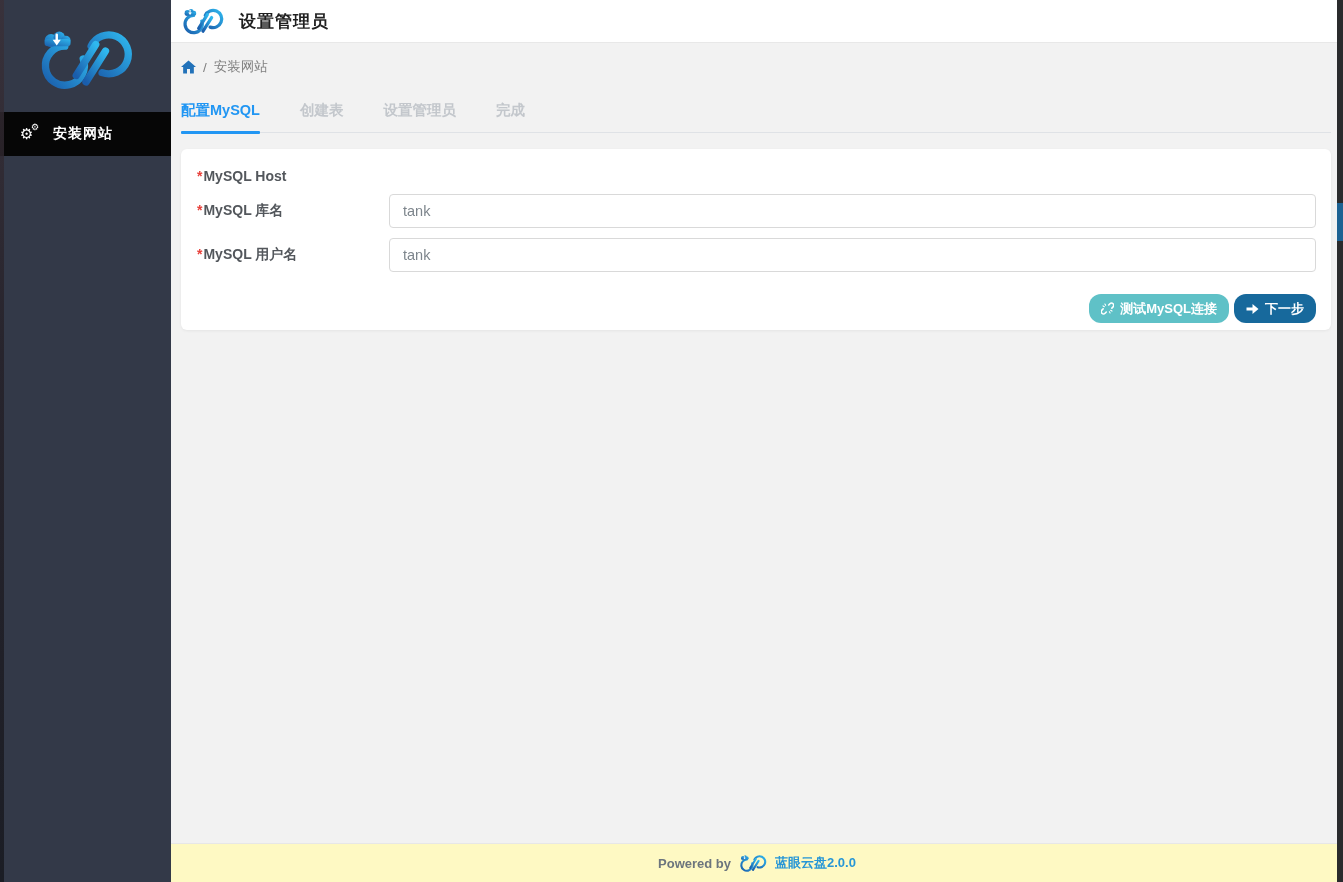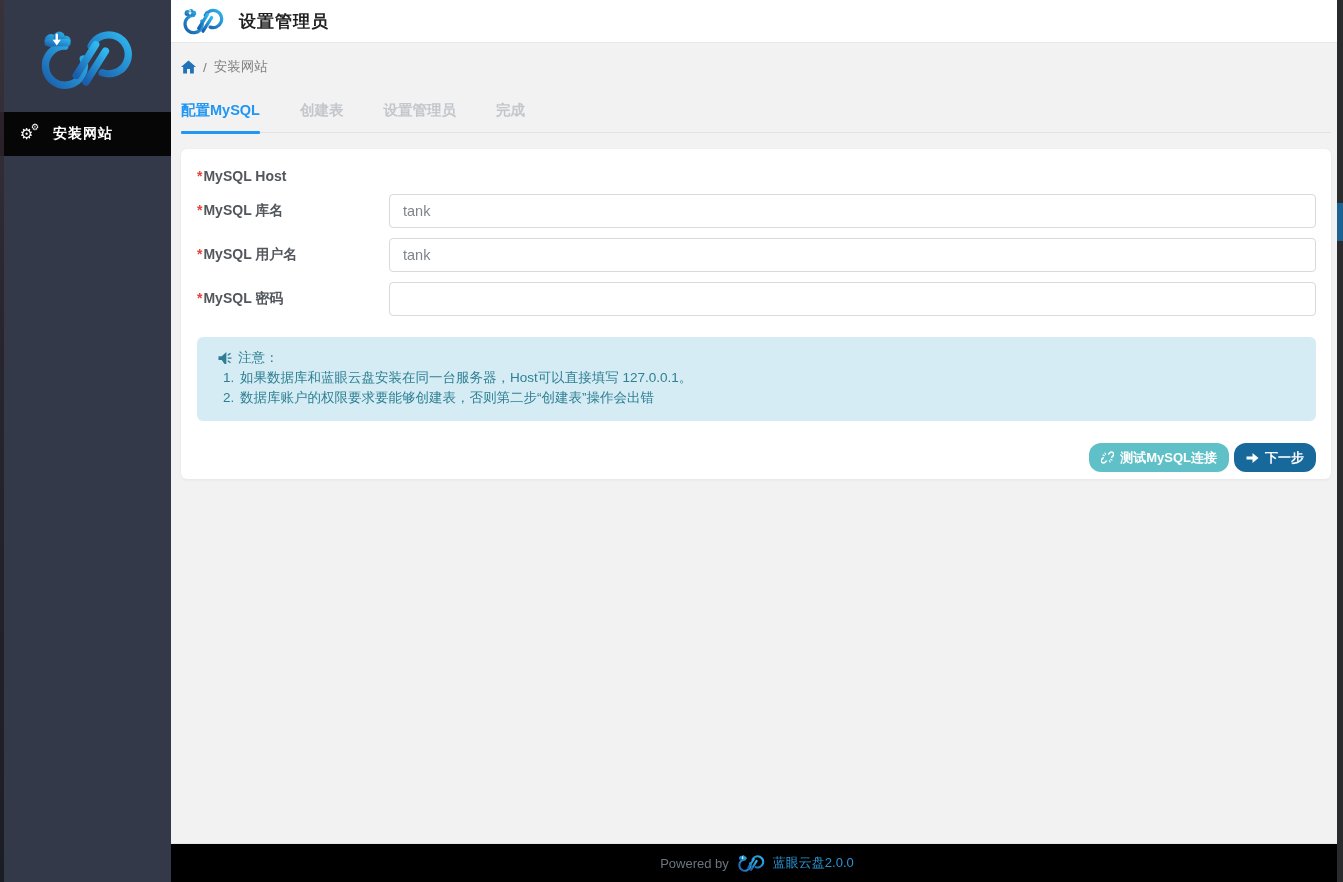--- a/index.html
+++ b/index.html
@@ -94,23 +94,23 @@
     font-weight:600; display:inline-flex; align-items:center; gap:6px;
     padding:0 12px; cursor:pointer;
     font-family:"Liberation Sans","DejaVu Sans",sans-serif;
   }
   .btn-test { background:#5fc1c7; }
   .btn-next { background:#17699c; }
   .btn svg { display:block; }
 
   
   .footer {
-    height:39px; background:#000000; border-top:1px solid #e7e7e7;
+    height:39px; background:#fef9c3; border-top:1px solid #e7e7e7;
     display:flex; align-items:center; justify-content:center; gap:7px;
-    font-size:13px; color:#6c757d;
+    font-size:13px; color:#6c757d;font-weight:bold;
   }
   .foot-logo { width:30px; height:19px; }
   .foot-link { color:#2796d6; text-decoration:none; font-size:13px; }
 
   
   .vscroll {
     position:absolute; right:0; top:0; width:6px; height:882px; background:#2a2b2d; z-index:60;
   }
   .vscroll .thumb {
     position:absolute; top:203px; left:0; width:6px; height:38px; background:#1d6293;
@@ -195,38 +195,21 @@
       <div class="frow">
         <div class="flabel"><span class="req">*</span><span>MySQL 库名</span></div>
         <input class="finput" type="text" value="tank" style="">
       </div>
 
       <div class="frow">
         <div class="flabel"><span class="req">*</span><span>MySQL 用户名</span></div>
         <input class="finput" type="text" value="tank" style="">
       </div>
 
-      <div class="frow">
-        <div class="flabel"><span class="req">*</span><span>MySQL 密码</span></div>
-        <input class="finput" type="password" value="" style="">
-      </div>
-
-      <div class="notice">
-        <div class="notice-head">
-          <svg class="mega-ic" viewBox="0 0 16 14">
-            <path d="M10 0 L10 13 L8 13 L5 8.5 L1.5 8.5 L1.5 4.5 L5 4.5 Z" fill="#2e7f93"></path>
-            <path d="M11.5 3.5 L14.5 1.5 M11.5 6.5 L15.5 6.5 M11.5 9.5 L14.5 11.5" stroke="#2e7f93" stroke-width="1.4" fill="none"></path>
-          </svg>
-          <span>注意：</span>
-        </div>
-        <ol>
-          <li>如果数据库和蓝眼云盘安装在同一台服务器，Host可以直接填写 127.0.0.1。</li>
-          <li>数据库账户的权限要求要能够创建表，否则第二步“创建表”操作会出错</li>
-        </ol>
-      </div>
+
 
       <div class="actions">
         <button class="btn btn-test">
           <svg width="13" height="13" viewBox="0 0 14 14">
             <path d="M8.3 3.2 L9.6 1.9 A 2.4 2.4 0 0 1 13 5.3 L11.7 6.6" stroke="#fff" stroke-width="1.7" fill="none" stroke-linecap="round"></path>
             <path d="M5.7 10.8 L4.4 12.1 A 2.4 2.4 0 0 1 1 8.7 L2.3 7.4" stroke="#fff" stroke-width="1.7" fill="none" stroke-linecap="round"></path>
             <path d="M4.2 2.2 L5 3.6 M2.2 4.2 L3.6 5 M9.8 11.8 L9 10.4 M11.8 9.8 L10.4 9" stroke="#fff" stroke-width="1.2" stroke-linecap="round"></path>
           </svg>
           <span>测试MySQL连接</span>
         </button>

